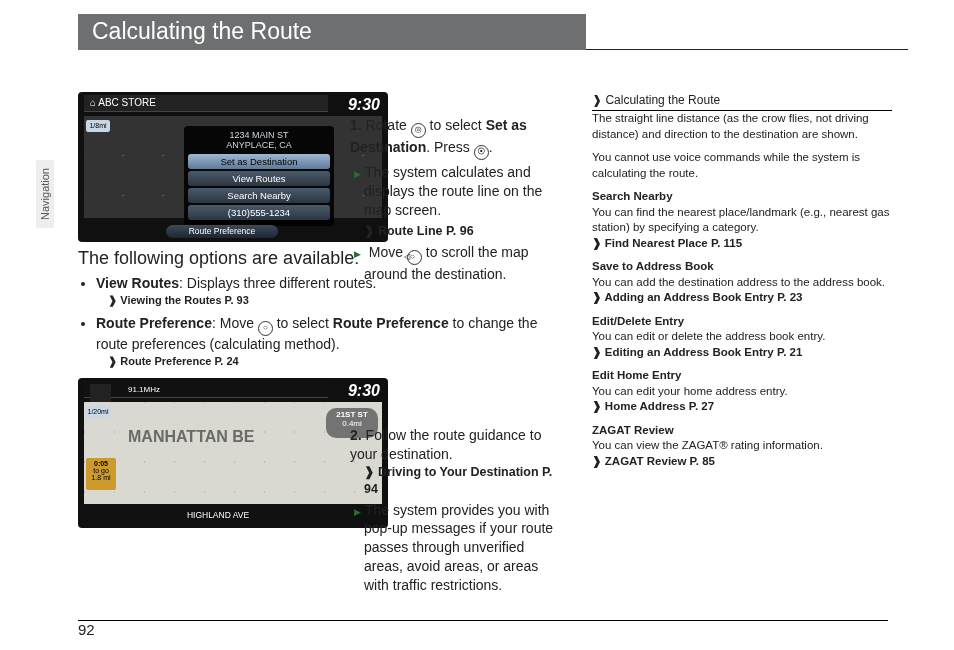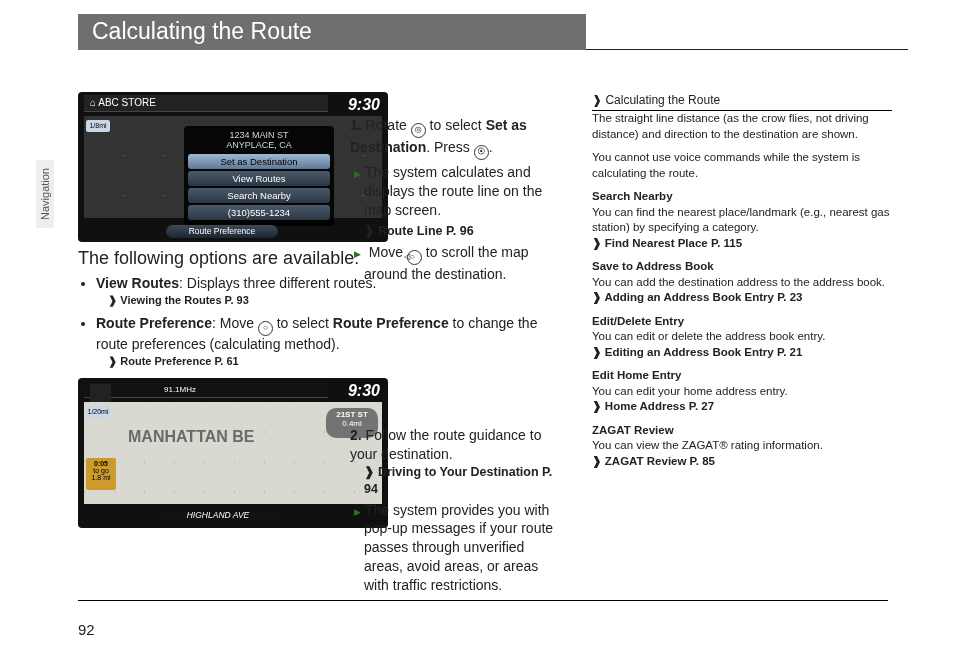--- a/index.html
+++ b/index.html
@@ -46,21 +46,21 @@
     padding: 8px 3px;
     border-radius: 2px;
   }
   .page-num {
     position: absolute;
     left: 78px;
     bottom: 12px;
     font-size: 15px;
     border-top: 1px solid #000;
     width: 810px;
-    padding-top: 20px;
+    padding-top: 0;
   }
   .content {
     position: absolute;
     left: 78px;
     top: 86px;
     width: 490px;
   }
   .sidebar {
     position: absolute;
     left: 592px;
@@ -159,21 +159,20 @@
     background: #cd9a2e; color: #000;
     font-size: 7px; text-align: center;
     border-radius: 2px; padding-top: 2px;
   }
   .street-banner {
     position: absolute; bottom: 6px; left: 80px;
     width: 120px; height: 13px;
     background: #111; color: #fff; text-align: center;
     line-height: 13px; font-size: 8.5px;
     border-radius: 3px;
-    font-style: italic;
   }
   .turn-box {
     position: absolute; right: 10px; top: 30px;
     width: 52px; height: 28px;
     background: #737373; color: #fff;
     font-size: 8px; text-align: center;
     border-radius: 10px;
     padding-top: 2px;
   }
   .bigtext {
@@ -237,28 +236,28 @@
   </div>
 
   <div class="opt-intro">The following options are available:</div>
   <ul class="opts">
     <li>
       <span class="bold">View Routes</span><span>: Displays three different routes.</span><br>
       <span class="xref">Viewing the Routes P. 93</span>
     </li>
     <li>
       <span class="bold">Route Preference</span><span>: Move </span><span class="mono-icon">○</span><span> to select </span><span class="bold">Route Preference</span><span> to change the route preferences (calculating method).</span><br>
-      <span class="xref">Route Preference P. 61</span>
+      <span class="xref">Route Preference P. 24</span>
     </li>
   </ul>
 
   <div class="screenshot" style="margin-top:10px;">
     <div class="topstrip" style="background:#111;">
       <span class="fm-badge">FM</span>
-      <span style="margin-left:54px; font-size:8px;padding-left:20px;">91.1MHz</span>
+      <span style="margin-left:18px; font-size:8px;padding-left:20px;">91.1MHz</span>
     </div>
     <div class="clock">9:30</div>
     <div class="mapbg" style="background:#d9d9d1; background-image:linear-gradient(30deg,#bcbcb2 1px,transparent 1px),linear-gradient(120deg,#bcbcb2 1px,transparent 1px); background-size:30px 30px;"></div>
     <div class="scale-badge">1/20mi</div>
     <div class="bigtext">MANHATTAN BE</div>
     <div class="eta-box">
       <div style="font-weight:700;">0:05</div>
       <div>to go</div>
       <div>1.8 mi</div>
     </div>

